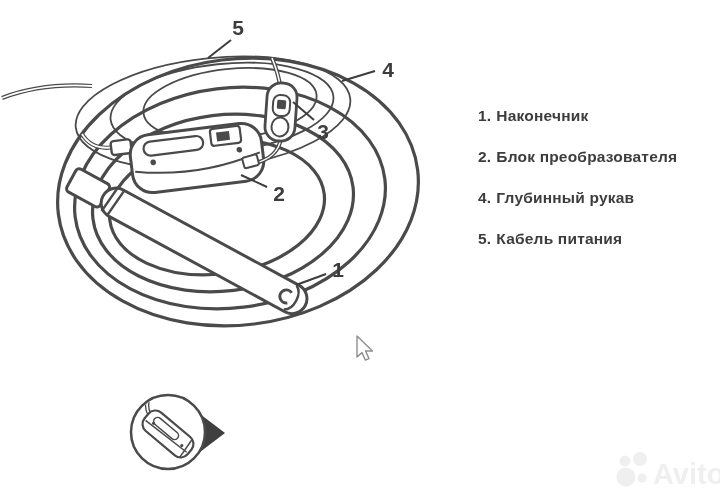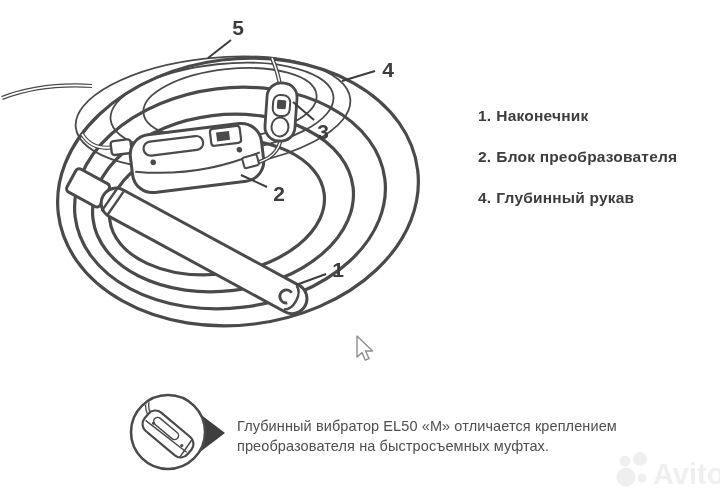--- a/index.html
+++ b/index.html
@@ -95,20 +95,23 @@
   <div class="parts-list">
     <div class="part-item">
       <span class="num">1.</span><span>Наконечник</span>
     </div>
     <div class="part-item">
       <span class="num">2.</span><span>Блок преобразователя</span>
     </div>
     <div class="part-item">
       <span class="num">4.</span><span>Глубинный рукав</span>
     </div>
+    <div class="part-item">
+      <span class="num">5.</span><span>Кабель питания</span>
+    </div>
   </div>
 
 
   <svg class="note-badge" width="112" height="92" viewBox="0 0 112 92">
     <defs>
         <clipPath id="circClip">
           <circle cx="48" cy="44" r="35.5"></circle>
         </clipPath>
       </defs>
     <polygon points="80,26 105,45 80,64" fill="#3f3f3f"></polygon>
@@ -120,24 +123,20 @@
         <rect x="-28" y="-12" width="56" height="24" rx="9" fill="#ffffff" stroke-width="2.2"></rect>
         <rect x="-20" y="-7" width="30" height="8" rx="4" stroke-width="1.5"></rect>
         <path d="M -26,4 L 26,2" stroke-width="1.5"></path>
         <line x1="22" y1="-11" x2="24" y2="11" stroke-width="1.5"></line>
         <circle cx="-18" cy="1" r="1.6" fill="#4a4a4a" stroke="none"></circle>
         <circle cx="18" cy="0" r="1.6" fill="#4a4a4a" stroke="none"></circle>
       </g>
     </g>
   </svg>
 
-  <div class="note-text">
-    <div>Глубинный вибратор EL50 «М» отличается креплением</div>
-    <div>преобразователя на быстросъемных муфтах.</div>
-  </div>
 
   <svg class="cursor-svg" width="24" height="30" viewBox="0 0 24 30">
     <path d="M5,2 L5,23 L10,18.6 L13.4,26.2 L17,24.6 L13.6,17 L20.5,17 Z" fill="#fdfdfd" stroke="#8f8f8f" stroke-width="1.4" stroke-linejoin="round"></path>
   </svg>
 
   <svg class="watermark" width="108" height="40" viewBox="0 0 108 40">
     <g fill="#efefef">
       <circle cx="13" cy="11" r="5.5"></circle>
       <circle cx="28" cy="9" r="7"></circle>
       <circle cx="14" cy="27" r="9.5"></circle>

